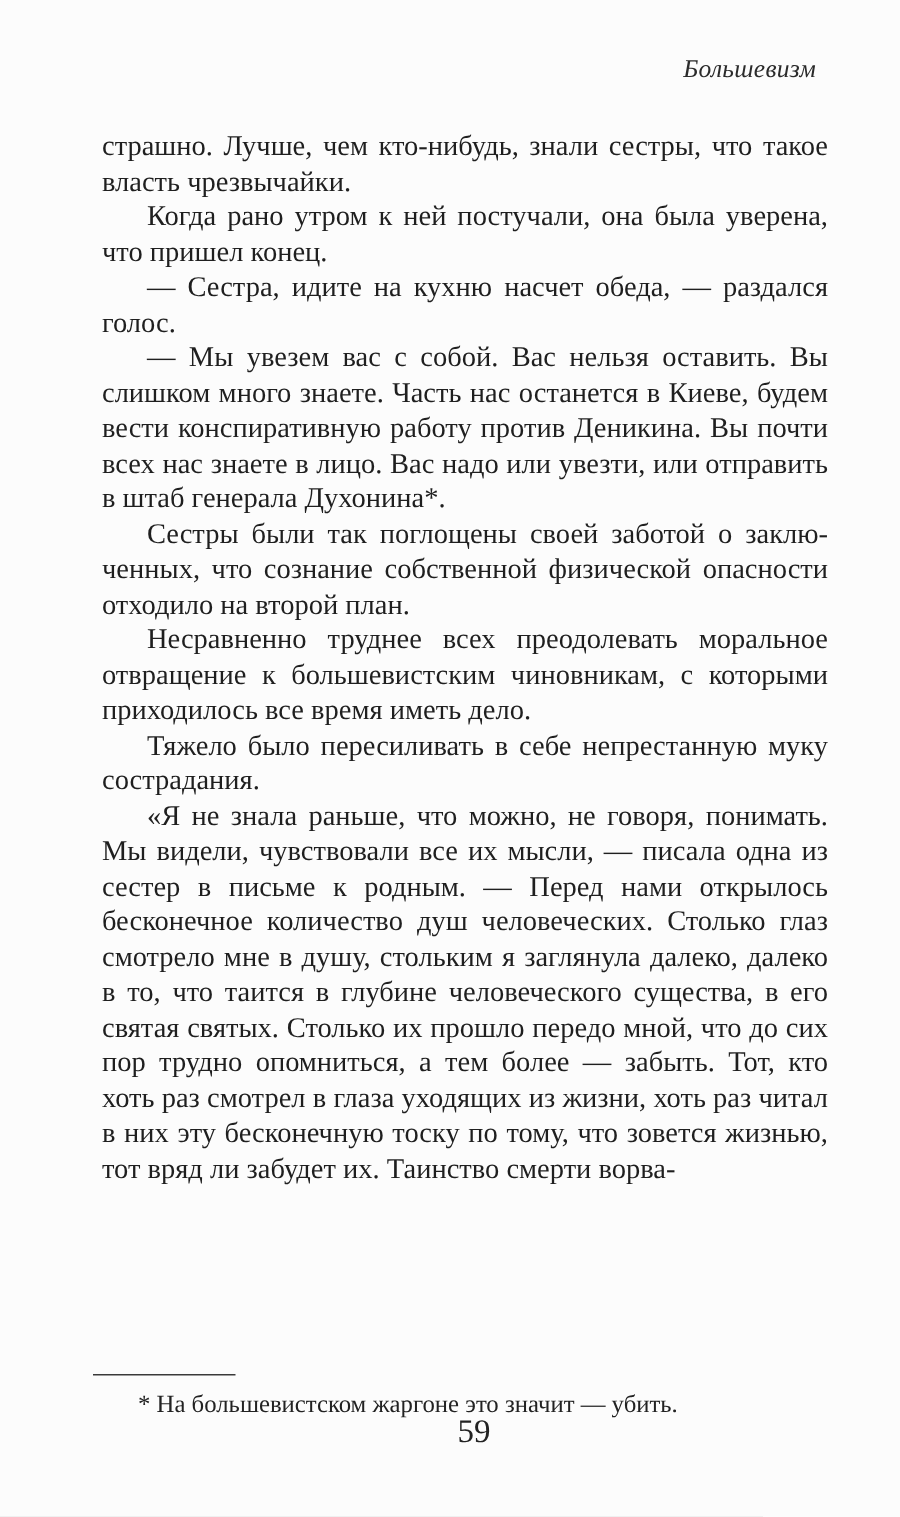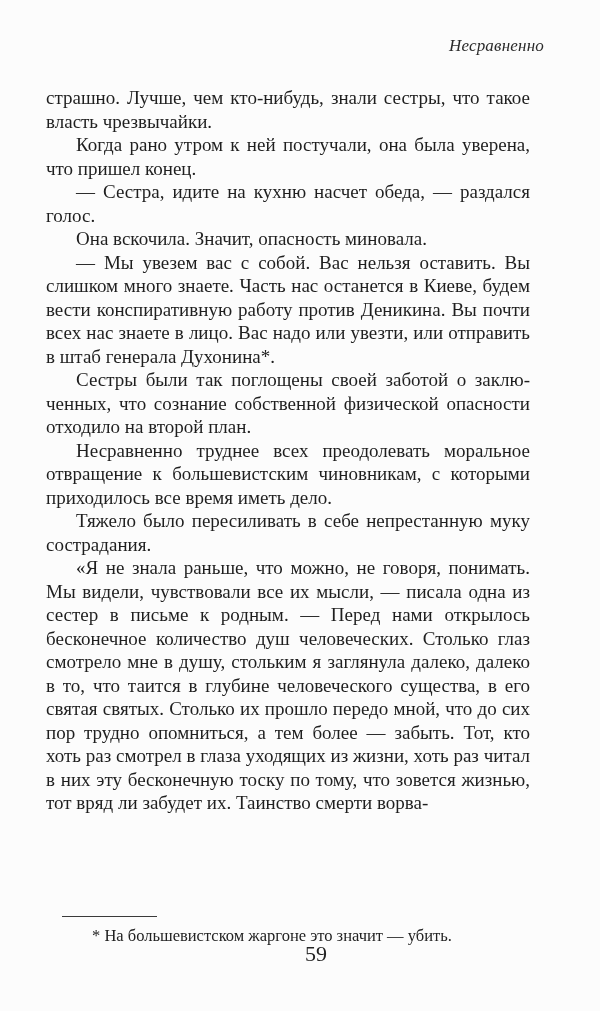--- a/index.html
+++ b/index.html
@@ -22,21 +22,21 @@
     top: 36px;
     right: 56px;
     font-style: italic;
     font-size: 17px;
     color: #2b2b2b;
     letter-spacing: 0.2px;
   }
   .body-text {
     position: absolute;
     top: 86px;
-    left: 46px;
+    left: 68px;
     width: 484px;
     font-size: 19px;
     line-height: 23.5px;
     text-align: justify;
   }
   .para {
     margin: 0;
     text-indent: 30px;
   }
   .para.no-indent {
@@ -70,27 +70,26 @@
     text-align: center;
     font-size: 22px;
     color: #222;
   }
 </style>
 </head>
 <body>
 
 <div class="page">
 
-  <div class="running-head">Несравненно</div>
+  <div class="running-head">Большевизм</div>
 
   <div class="body-text">
       <p class="para no-indent">страшно. Лучше, чем кто-нибудь, знали сестры, что такое власть чрезвычайки.</p>
       <p class="para">Когда рано утром к ней постучали, она была уверена, что пришел конец.</p>
       <p class="para">— Сестра, идите на кухню насчет обеда, — раздался голос.</p>
-      <p class="para">Она вскочила. Значит, опасность миновала.</p>
       <p class="para">— Мы увезем вас с собой. Вас нельзя оставить. Вы слишком много знаете. Часть нас останется в Киеве, будем вести конспиративную работу против Деникина. Вы почти всех нас знаете в лицо. Вас надо или увезти, или отправить в штаб генерала Духонина*.</p>
       <p class="para">Сестры были так поглощены своей заботой о заклю­ченных, что сознание собственной физической опасно­сти отходило на второй план.</p>
       <p class="para">Несравненно труднее всех преодолевать моральное отвращение к большевистским чиновникам, с которыми приходилось все время иметь дело.</p>
       <p class="para">Тяжело было пересиливать в себе непрестанную муку сострадания.</p>
       <p class="para">«Я не знала раньше, что можно, не говоря, понимать. Мы видели, чувствовали все их мысли, — писала одна из сестер в письме к родным. — Перед нами открылось бесконечное количество душ человеческих. Столько глаз смотрело мне в душу, стольким я заглянула далеко, дале­ко в то, что таится в глубине человеческого существа, в его святая святых. Столько их прошло передо мной, что до сих пор трудно опомниться, а тем более — забыть. Тот, кто хоть раз смотрел в глаза уходящих из жизни, хоть раз читал в них эту бесконечную тоску по тому, что зовется жизнью, тот вряд ли забудет их. Таинство смерти ворва-</p>
     </div>
 
   <div class="footnote-block">
     <div class="footnote-rule"></div>
     <p class="footnote-text"><span>*</span><span> На большевистском жаргоне это значит — убить.</span></p>

